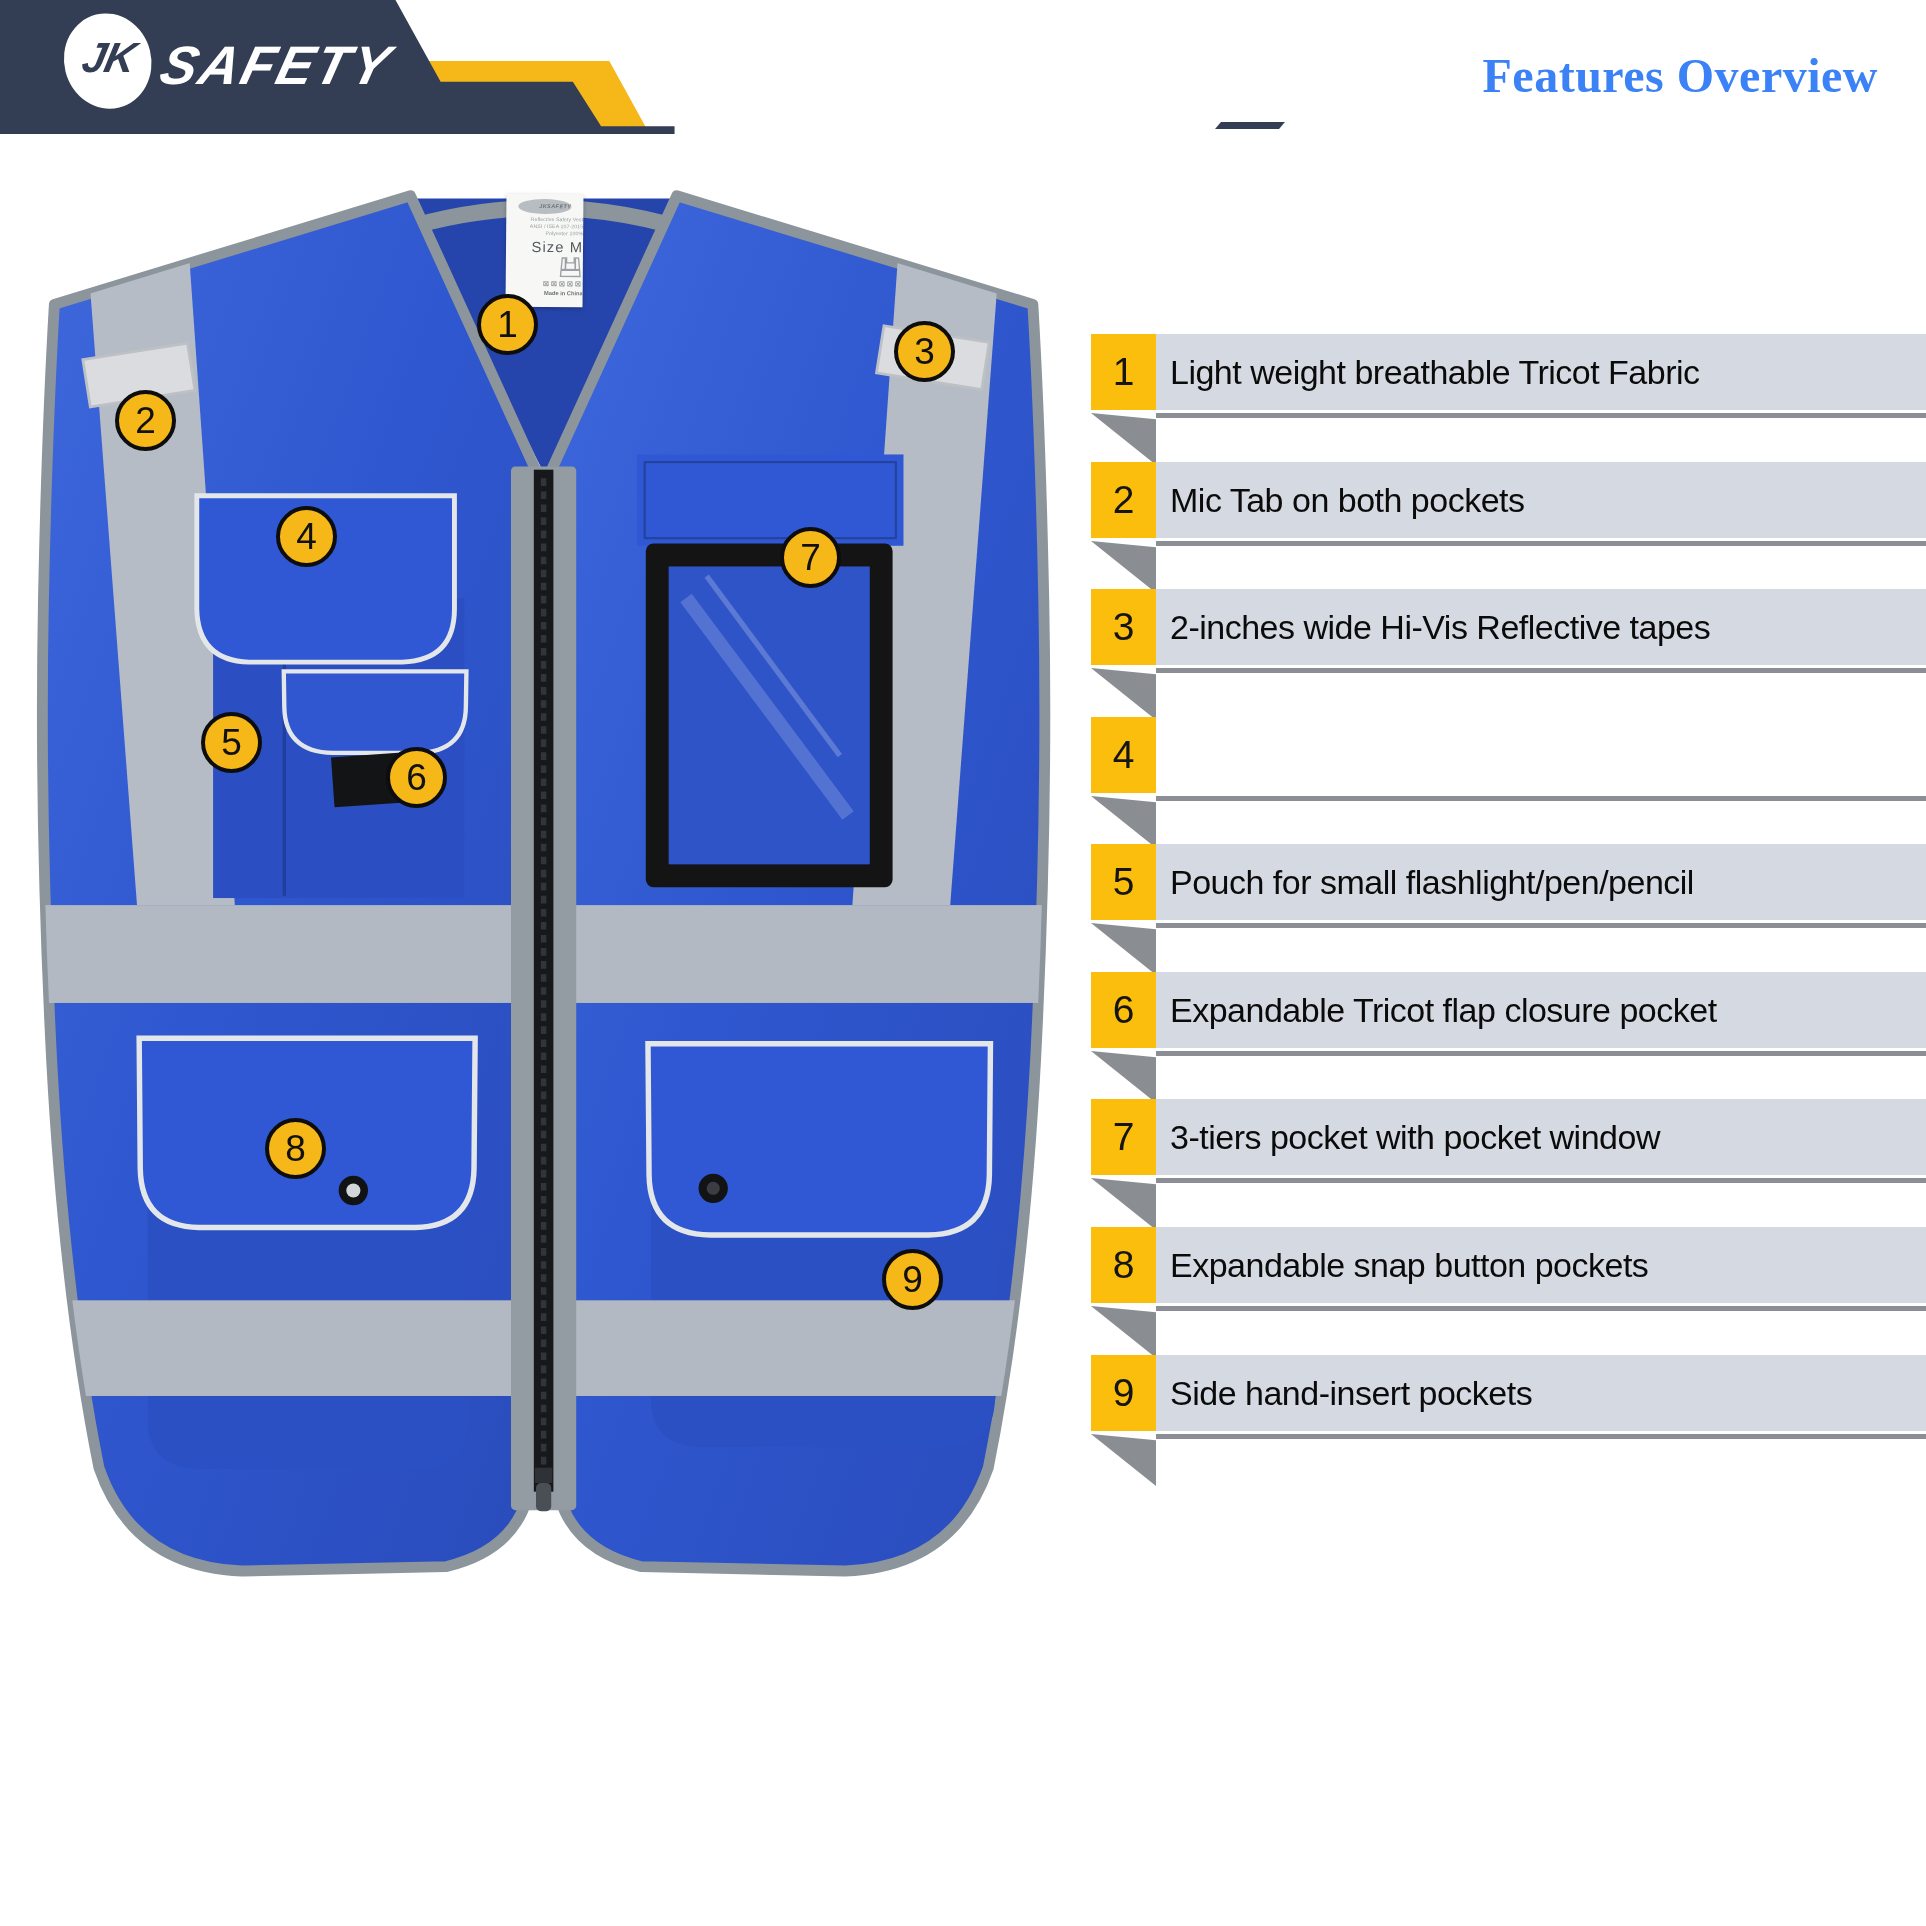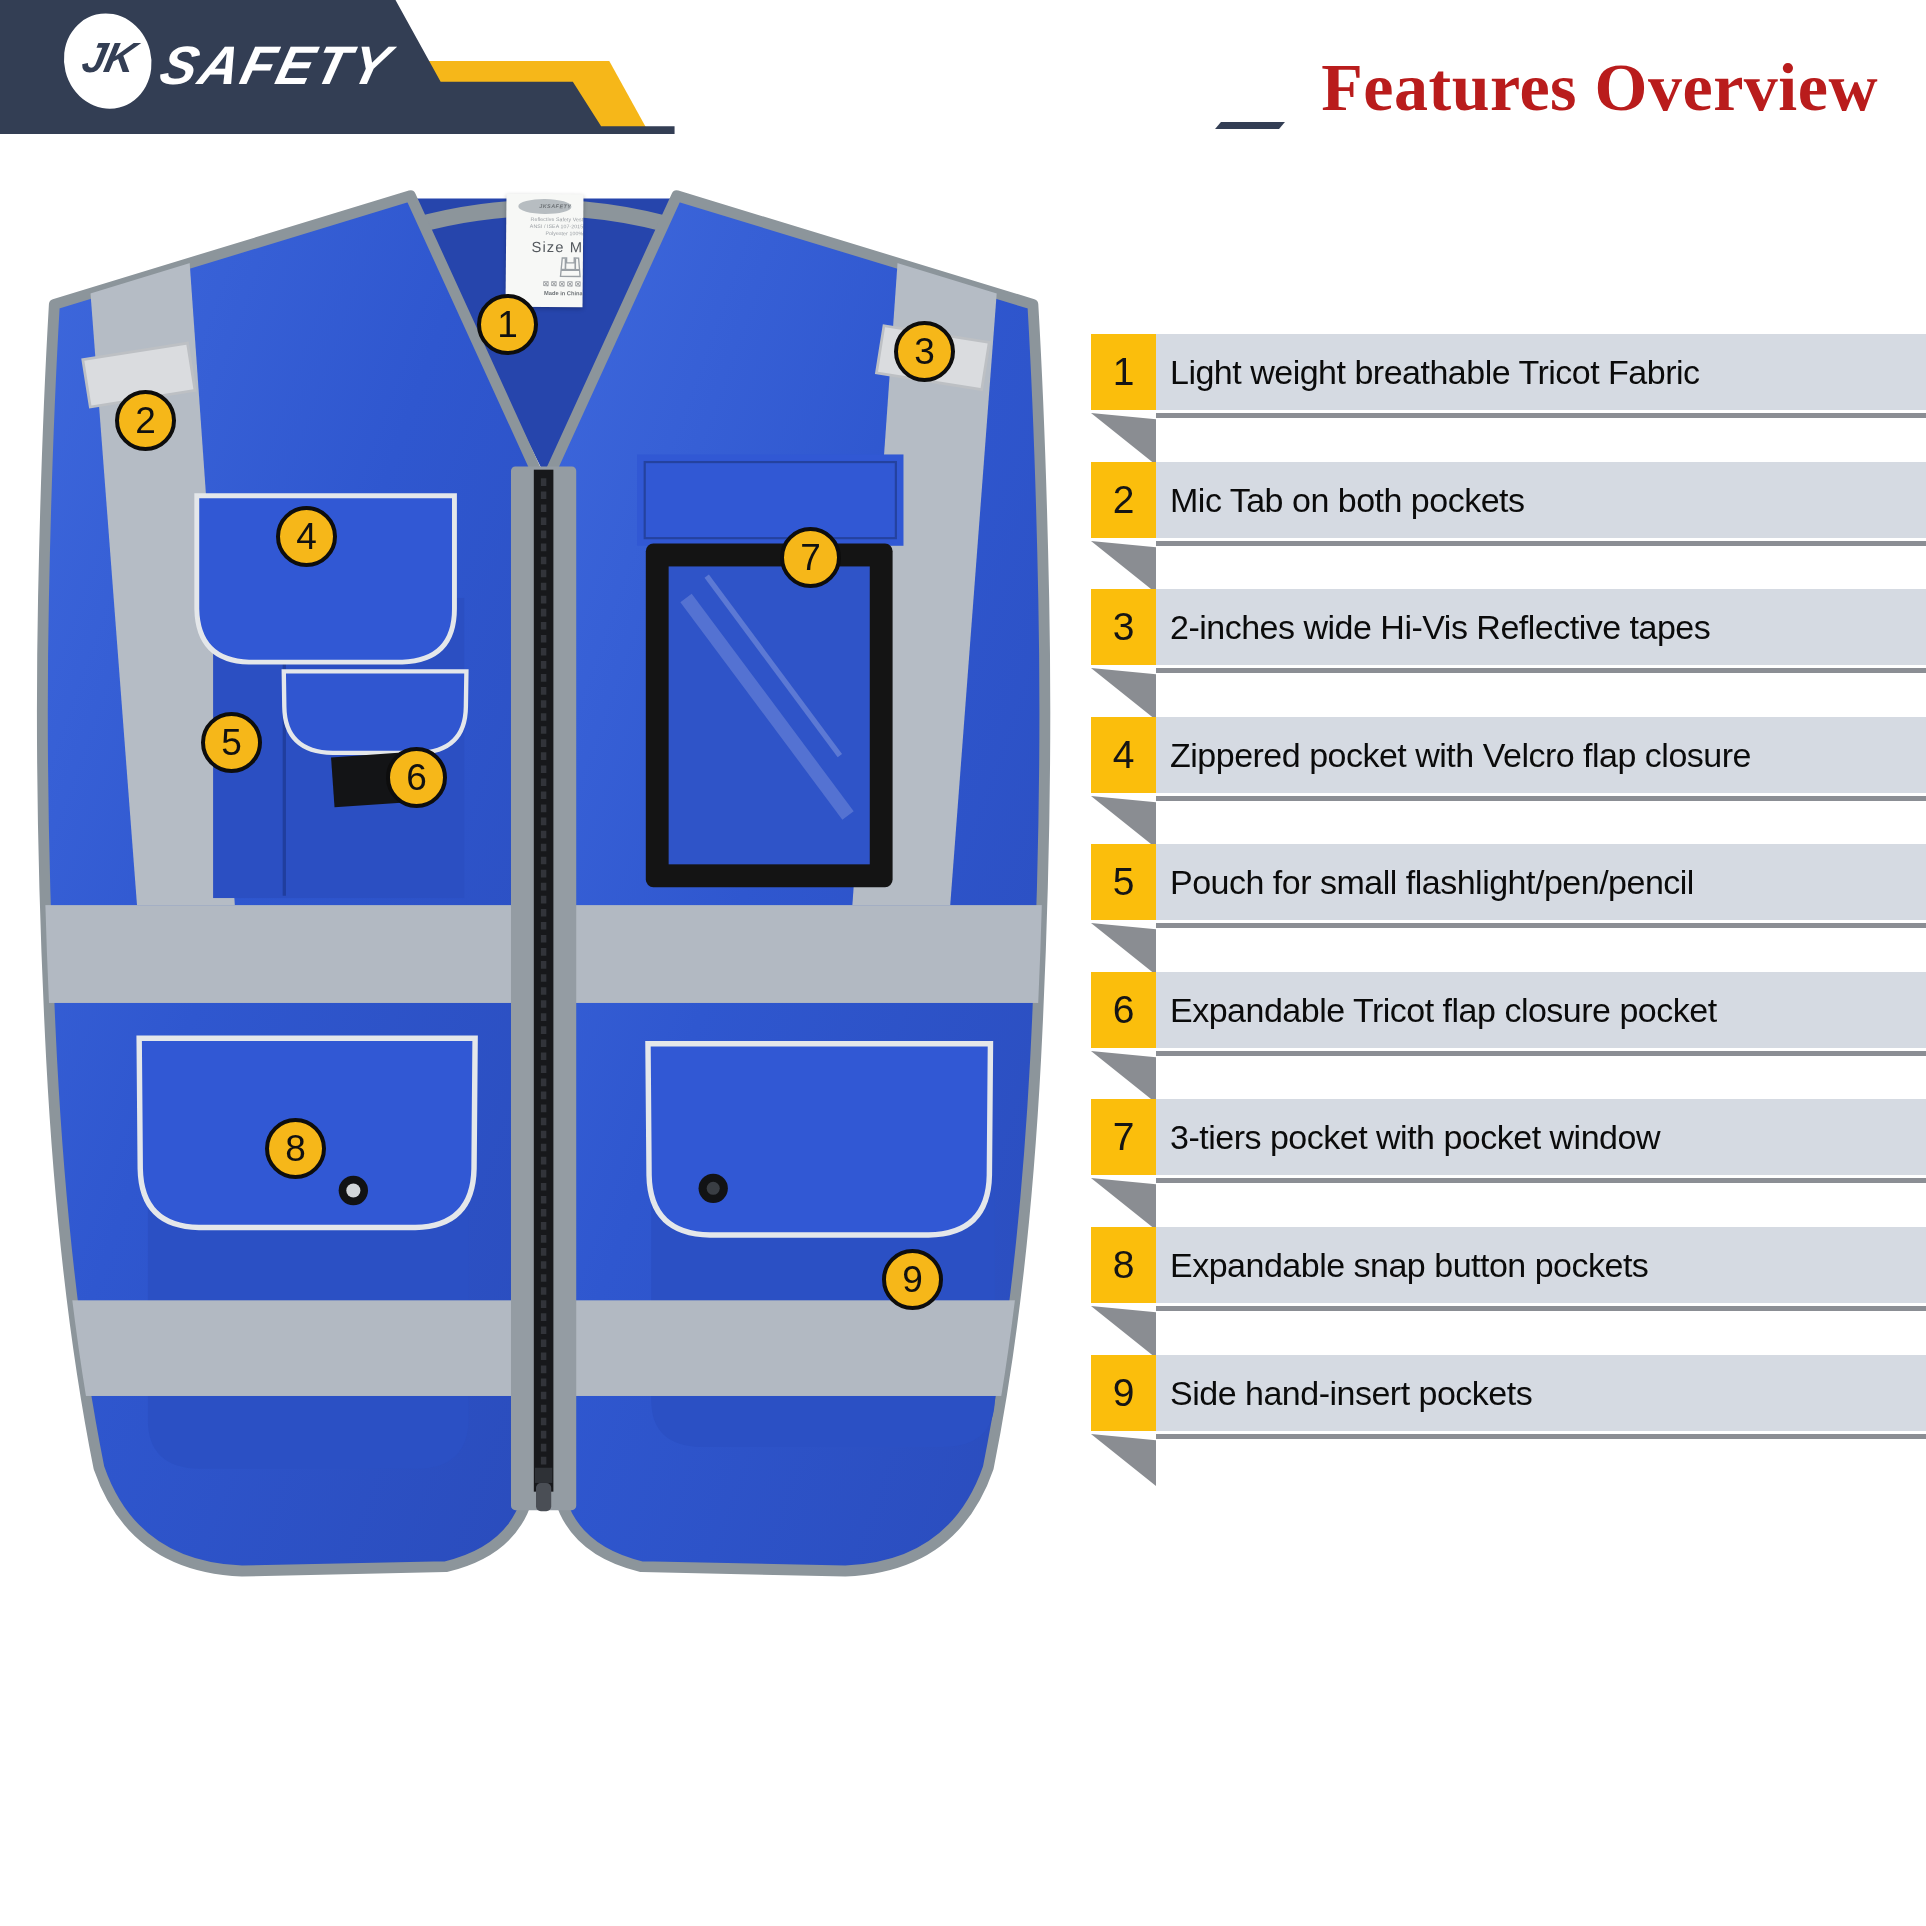--- a/index.html
+++ b/index.html
@@ -7,21 +7,21 @@
   .canvas{position:absolute;left:0;top:0;width:1926px;height:1926px;background:#fff;overflow:hidden;}
 
   
   .header{position:absolute;left:0;top:0;width:1926px;height:141px;}
   .banner-svg{position:absolute;left:0;top:0;}
   .logo-monogram{position:absolute;left:83px;top:34px;font-size:42px;font-style:italic;font-weight:bold;
     color:#333E54;transform:skewX(-12deg);letter-spacing:-1.1px;}
   .logo-text{position:absolute;left:162px;top:34px;font-size:54px;font-style:italic;font-weight:bold;
     color:#ffffff;transform:skewX(-14deg);letter-spacing:2.7px;}
   .page-title{position:absolute;right:48px;top:48px;font-family:"Liberation Serif",serif;font-weight:bold;
-    font-size:68px;color:#b91c1c;letter-spacing:0.5px;white-space:nowrap;}
+    font-size:48px;color:#3b82f6;letter-spacing:0.5px;white-space:nowrap;}
   .title-accent{position:absolute;left:1218px;top:122px;width:64px;height:7px;background:#333E54;
     transform:skewX(-40deg);}
 
   
   .vest-svg{position:absolute;left:0;top:0;}
 
   
   .size-label{position:absolute;left:506px;top:194px;width:77px;height:113px;background:#f7f8f6;
     box-shadow:0 1.6px 4.3px rgba(0,0,0,.25);transform:rotate(.5deg);text-align:right;overflow:hidden;}
   .lbl-logo{margin:5.4px auto 2.2px;width:53px;height:14.7px;background:#b7bdc1;border-radius:50%;
@@ -211,23 +211,20 @@
       <div class="fbanner">
           <span>2-inches wide Hi-Vis Reflective tapes</span>
         </div>
       <div class="fshadow"></div>
       <div class="ffold"></div>
     </div>
     <div class="feature-row" style="top:717px;">
       <div class="ftab">
           <span>4</span>
         </div>
-      <div class="fbanner">
-          <span>Zippered pocket with Velcro flap closure</span>
-        </div>
       <div class="fshadow"></div>
       <div class="ffold"></div>
     </div>
     <div class="feature-row" style="top:844px;">
       <div class="ftab">
           <span>5</span>
         </div>
       <div class="fbanner">
           <span>Pouch for small flashlight/pen/pencil</span>
         </div>

